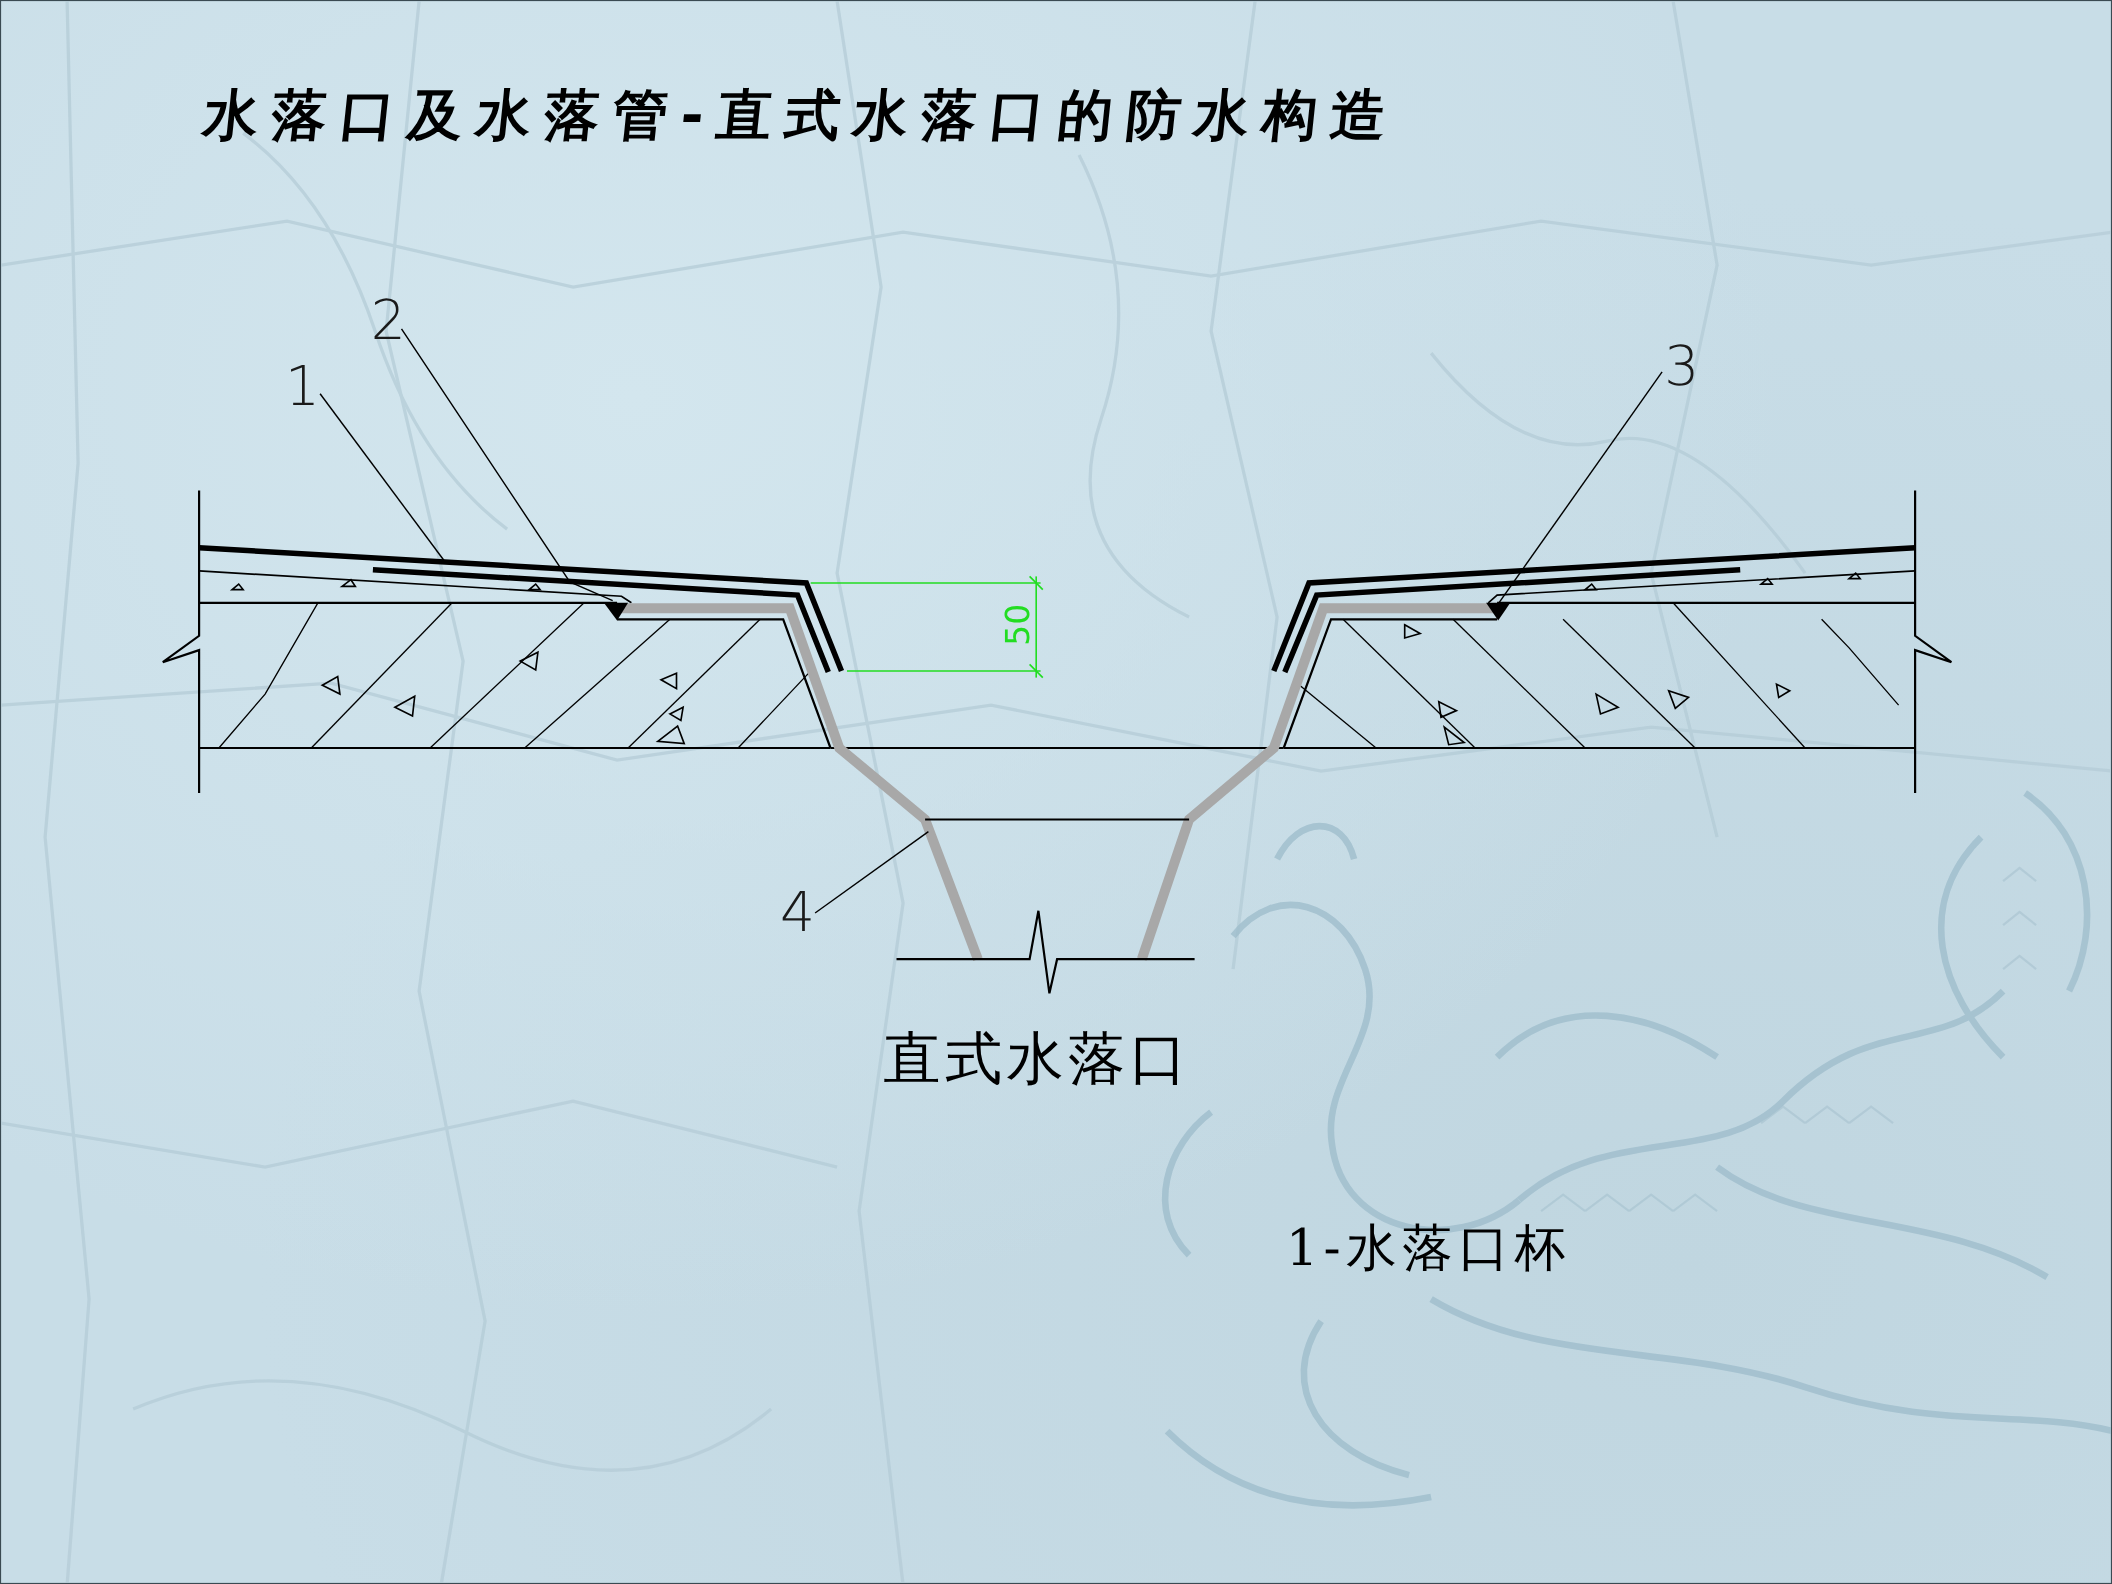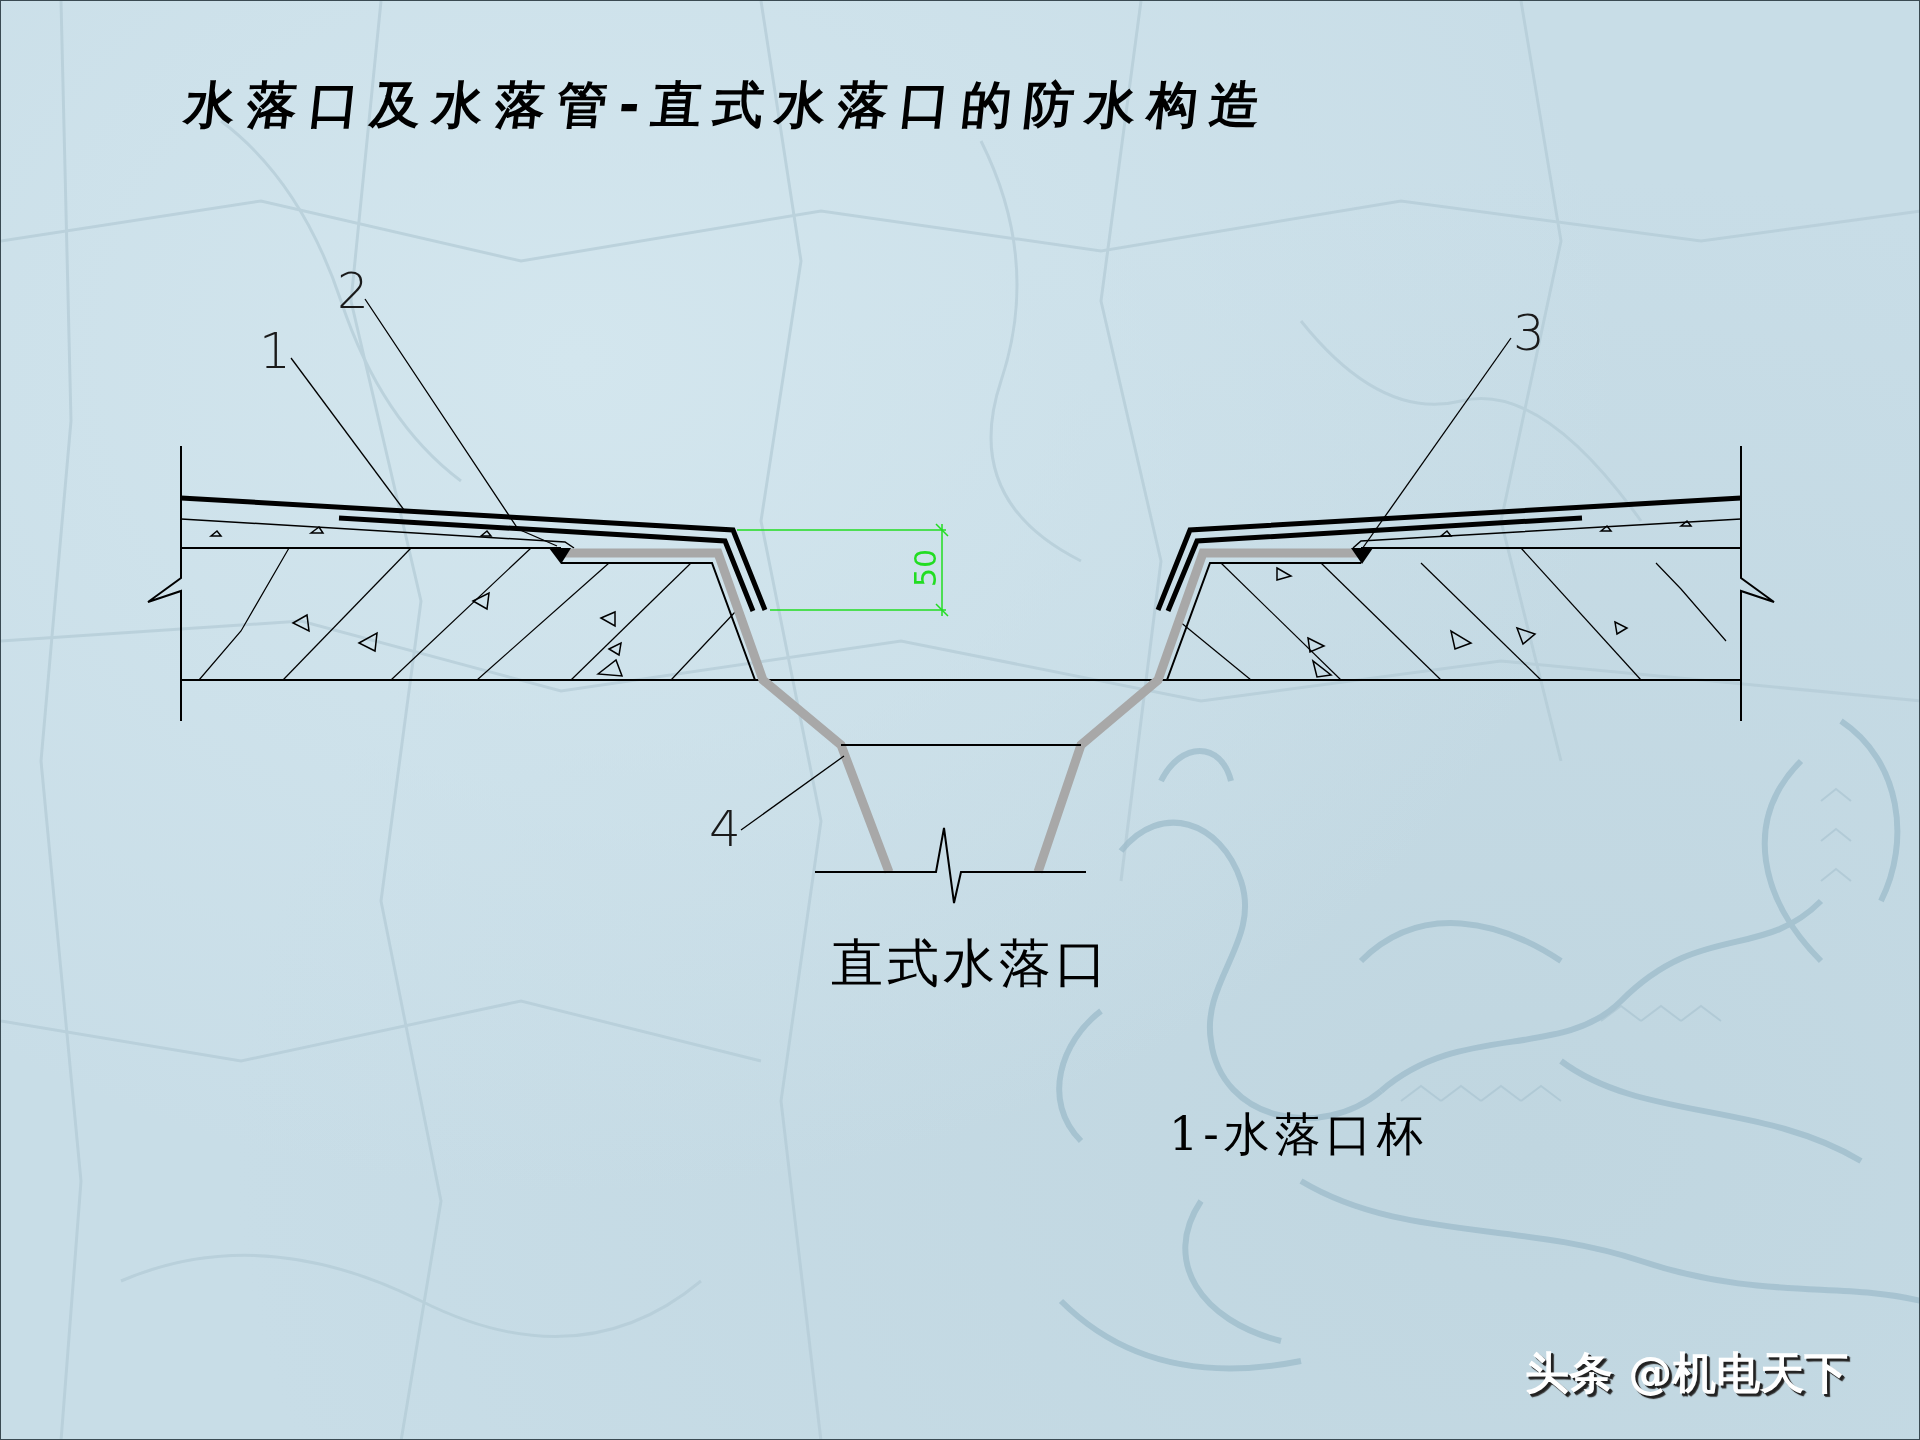--- a/index.html
+++ b/index.html
@@ -29,21 +29,21 @@
   .callout {
     position: absolute; font-family: "DejaVu Sans", sans-serif;
     font-weight: 200; font-size: 50px; color: #1a1a1a; line-height: 50px;
   }
   .dim-text {
     position: absolute; left: 906px; top: 552px;
     font-family: "DejaVu Sans", sans-serif; font-size: 30px; color: #22dd22;
     transform: rotate(-90deg); transform-origin: center; line-height: 30px;
   }
   .caption {
-    position: absolute; left: 830px; top: 932px;
+    position: absolute; left: 802px; top: 932px;
     font-size: 52px; color: #000; letter-spacing: 4px; line-height: 60px;
     white-space: nowrap;
   }
   .legend-line {
     position: absolute; font-size: 46px; color: #000; letter-spacing: 5px;
     line-height: 56px; white-space: nowrap;
   }
   .legend-1 { left: 618px; top: 1035px; }
   .legend-2 { left: 1168px; top: 1105px; }
   .watermark {
@@ -193,14 +193,13 @@
 
   <span class="callout" style="left:258px; top:325px;">1</span>
   <span class="callout" style="left:336px; top:265px;">2</span>
   <span class="callout" style="left:1512px; top:307px;">3</span>
   <span class="callout" style="left:708px; top:803px;">4</span>
   <span class="dim-text">50</span>
 
   <div class="caption">直式水落口</div>
   <div class="legend-line legend-2">1-水落口杯</div>
 
-  <div class="watermark">头条 @机电天下</div>
 </div>
 
 </body></html>

